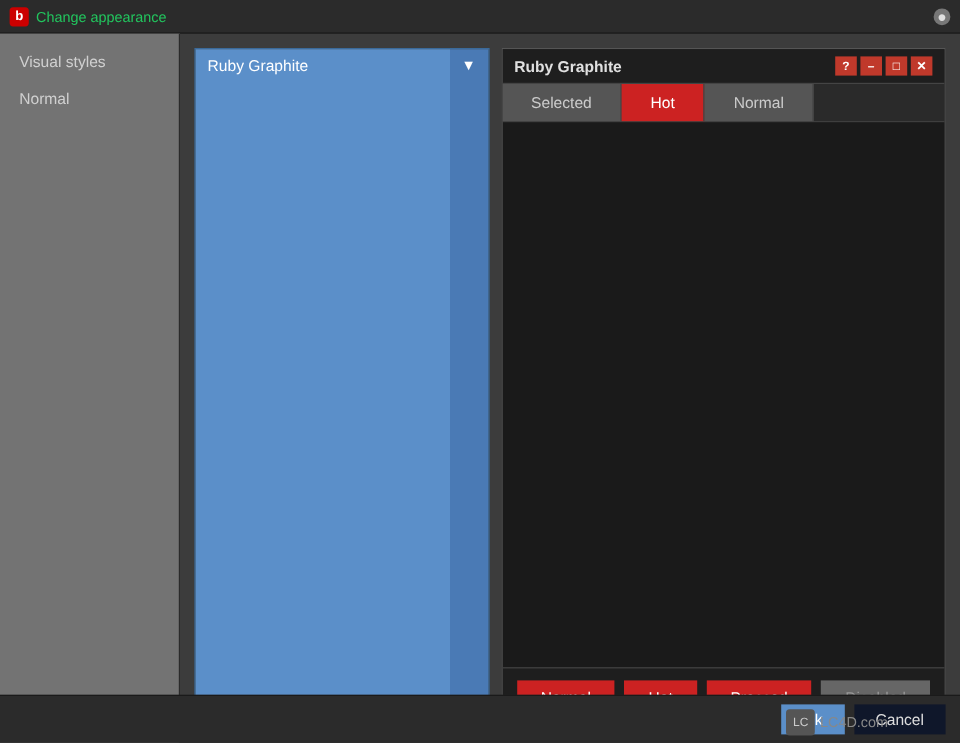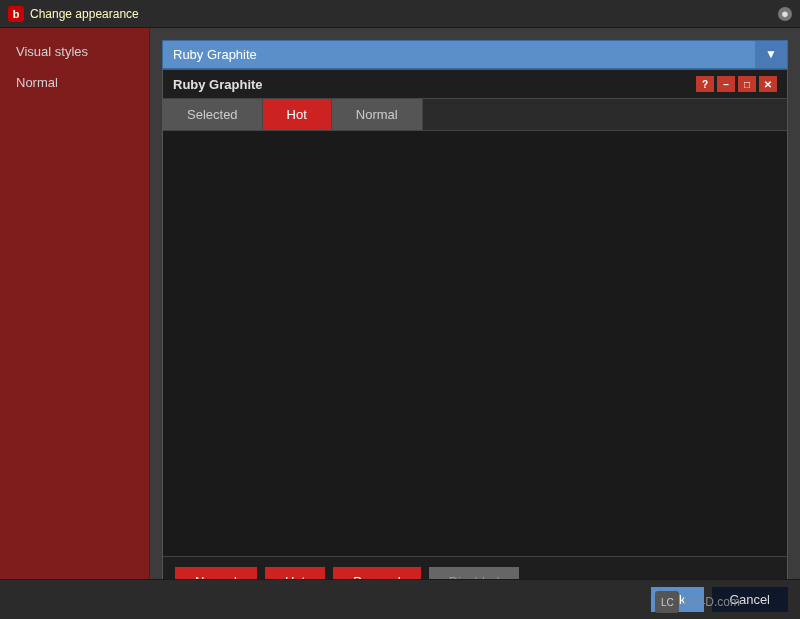--- a/index.html
+++ b/index.html
@@ -29,21 +29,21 @@
       border-radius: 3px;
       display: flex;
       align-items: center;
       justify-content: center;
       color: #fff;
       font-weight: bold;
       font-size: 11px;
       margin-right: 6px;
     }
     #title-text {
-      color: #fef9c3;
+      color: #22c55e;
       font-size: 12px;
     }
     #title-close {
       margin-left: auto;
       width: 14px;
       height: 14px;
       border-radius: 50%;
       background: #777;
       display: flex;
       align-items: center;
@@ -53,37 +53,38 @@
 
     
     #main-layout {
       display: flex;
       height: calc(619px - 28px);
     }
 
     
     #sidebar {
       width: 150px;
-      background: #7f1d1d;
+      background: #737373;
       padding-top: 8px;
       border-right: 1px solid #2a2a2a;
     }
     .sidebar-item {
       padding: 8px 16px;
       cursor: pointer;
       color: #d0d0d0;
       font-size: 13px;
     }
 
     
     #content-area {
       flex: 1;
       padding: 12px;
       display: flex;
-      flex-direction: column;
+      flex-direction: row;
+      gap: 10px;
     }
     #style-dropdown {
       flex: 1;
       background: #5b8fc9;
       color: #fff;
       border: none;
       padding: 6px 10px;
       font-size: 13px;
       cursor: pointer;
       appearance: none;

